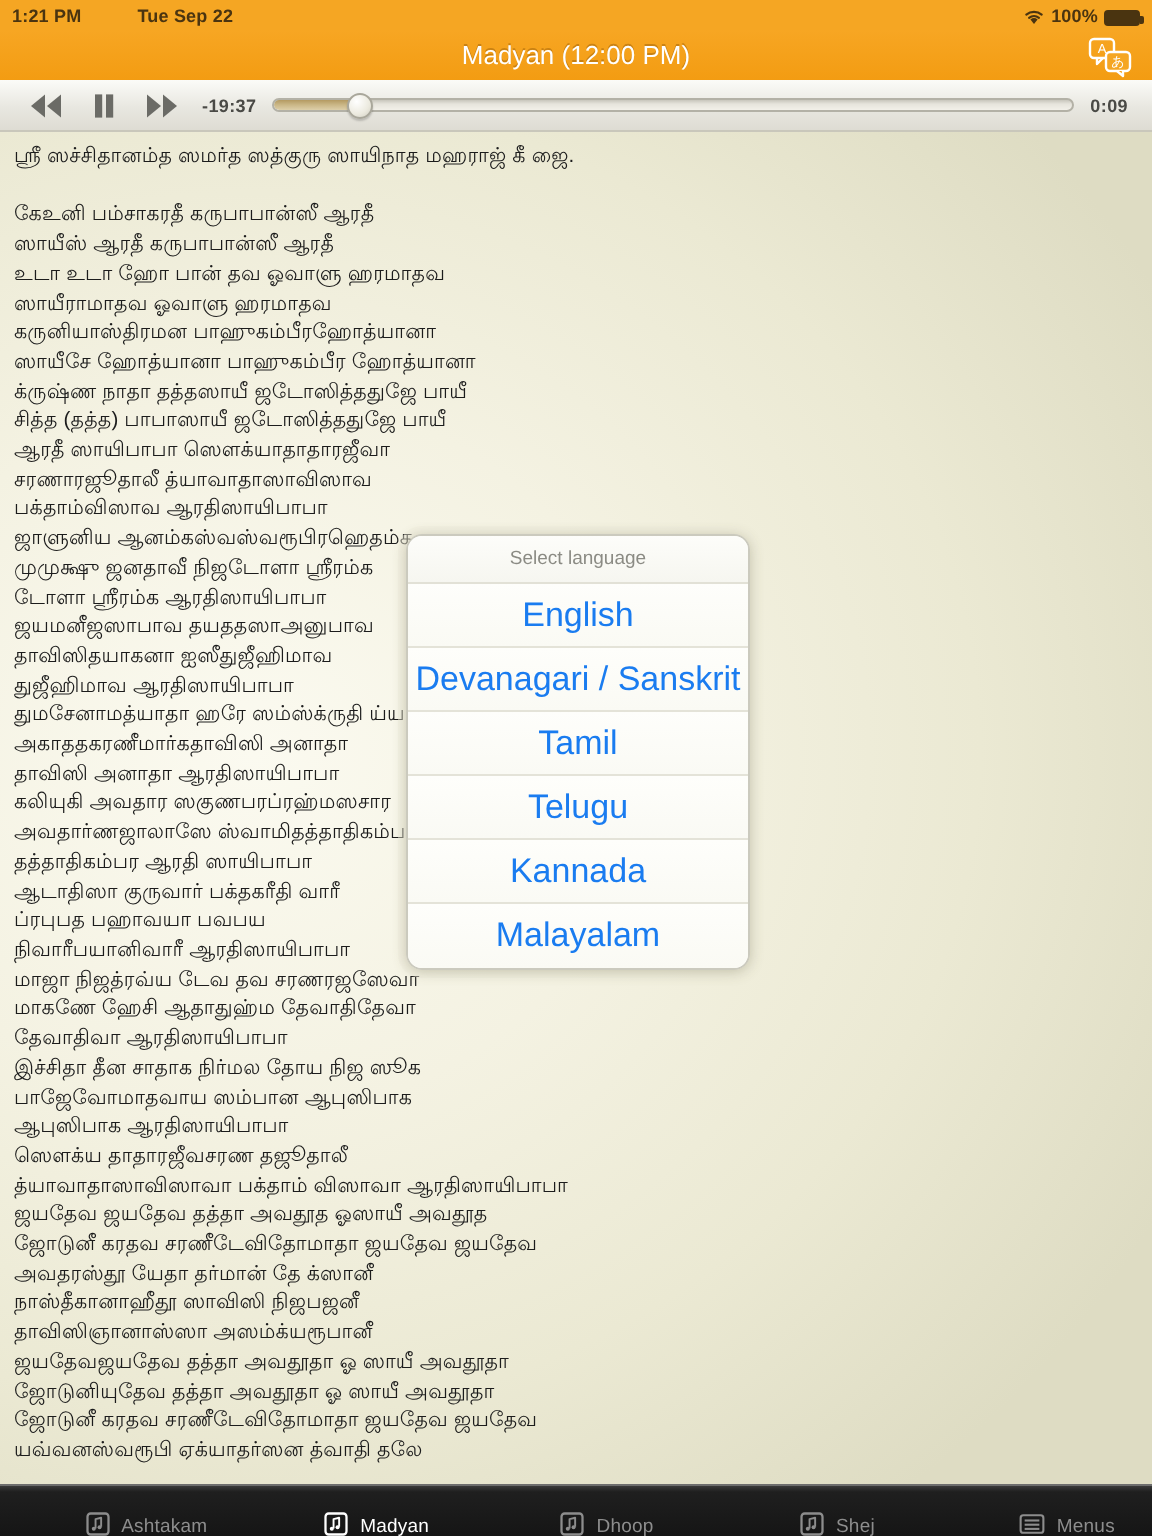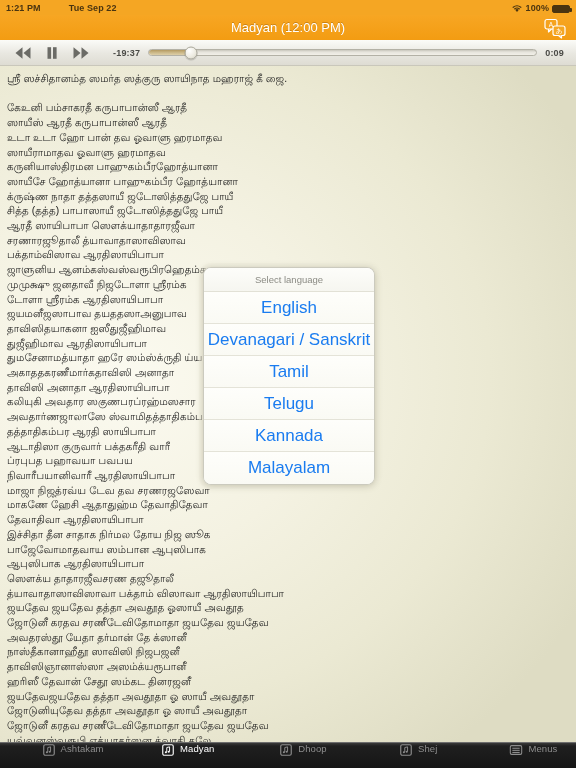--- a/index.html
+++ b/index.html
@@ -73,21 +73,21 @@
   .tbtn {
     width: 26px; height: 20px;
     display: flex; align-items: center; justify-content: center;
     cursor: pointer; margin-right: 3px;
   }
   .tbtn svg { display: block; }
   .t-elapsed, .t-remain {
     font-size: 9px; color: #4a4a46; font-weight: bold;
     letter-spacing: 0.2px;
   }
-  .t-elapsed { margin-left: 16px; margin-right: 8px; }
+  .t-elapsed { margin-left: 4px; margin-right: 8px; }
   .t-remain { margin-left: 8px; margin-right: 2px; }
   .slider-wrap {
     flex: 1; height: 20px; position: relative;
     display: flex; align-items: center;
     cursor: pointer;
   }
   .slider-track {
     width: 100%; height: 7px;
     background: linear-gradient(#c8c6bc, #e6e4dc 40%, #f2f0e9);
     border: 1px solid #b3b1a6;
@@ -162,21 +162,21 @@
   
   .tabbar {
     position: absolute; bottom: 0; left: 0;
     width: 576px; height: 26px;
     background: linear-gradient(#3a3a3a, #1f1f1f 12%, #151515);
     border-top: 1px solid #6d6d6d;
     display: flex; align-items: center;
   }
   .tab {
     flex: 1; height: 26px;
-    display: flex; align-items: flex-start; justify-content: center;
+    display: flex; align-items: flex-end; justify-content: center;
     gap: 5px; cursor: pointer; margin-left: 30px;
   }
   .tab-label {
     font-size: 9.5px; color: #8d8d8d; letter-spacing: .1px;
   }
   .tab.active .tab-label { color: #ffffff; }
   .tab-ic { width: 14px; height: 14px; display: block; }
   .tab .tab-ic path, .tab .tab-ic rect, .tab .tab-ic line { stroke: #8d8d8d; }
   .tab.active .tab-ic path, .tab.active .tab-ic rect, .tab.active .tab-ic line { stroke: #ffffff; }
 </style>
@@ -278,21 +278,20 @@
         <div class="lyric-line">இச்சிதா தீன சாதாக நிர்மல தோய நிஜ ஸூக</div>
         <div class="lyric-line">பாஜேவோமாதவாய ஸம்பான ஆபுஸிபாக</div>
         <div class="lyric-line">ஆபுஸிபாக ஆரதிஸாயிபாபா</div>
         <div class="lyric-line">ஸௌக்ய தாதாரஜீவசரண தஜூதாலீ</div>
         <div class="lyric-line">த்யாவாதாஸாவிஸாவா பக்தாம் விஸாவா ஆரதிஸாயிபாபா</div>
         <div class="lyric-line">ஜயதேவ ஜயதேவ தத்தா அவதூத ஓஸாயீ அவதூத</div>
         <div class="lyric-line">ஜோடுனீ கரதவ சரணீடேவிதோமாதா ஜயதேவ ஜயதேவ</div>
         <div class="lyric-line">அவதரஸ்தூ யேதா தர்மான் தே க்ஸானீ</div>
         <div class="lyric-line">நாஸ்தீகானாஹீதூ ஸாவிஸி நிஜபஜனீ</div>
         <div class="lyric-line">தாவிஸிஞானாஸ்ஸா அஸம்க்யரூபானீ</div>
-        <div class="lyric-line">ஹரிஸீ தேவான் சேதூ ஸம்கட தினரஜனீ</div>
         <div class="lyric-line">ஜயதேவஜயதேவ தத்தா அவதூதா ஓ ஸாயீ அவதூதா</div>
         <div class="lyric-line">ஜோடுனியுதேவ தத்தா அவதூதா ஓ ஸாயீ அவதூதா</div>
         <div class="lyric-line">ஜோடுனீ கரதவ சரணீடேவிதோமாதா ஜயதேவ ஜயதேவ</div>
         <div class="lyric-line">யவ்வனஸ்வரூபி ஏக்யாதர்ஸன த்வாதி தலே</div>
       </div>
   </div>
 
   <div class="popover">
     <div class="pop-header">Select language</div>
     <div id="pop-items">

